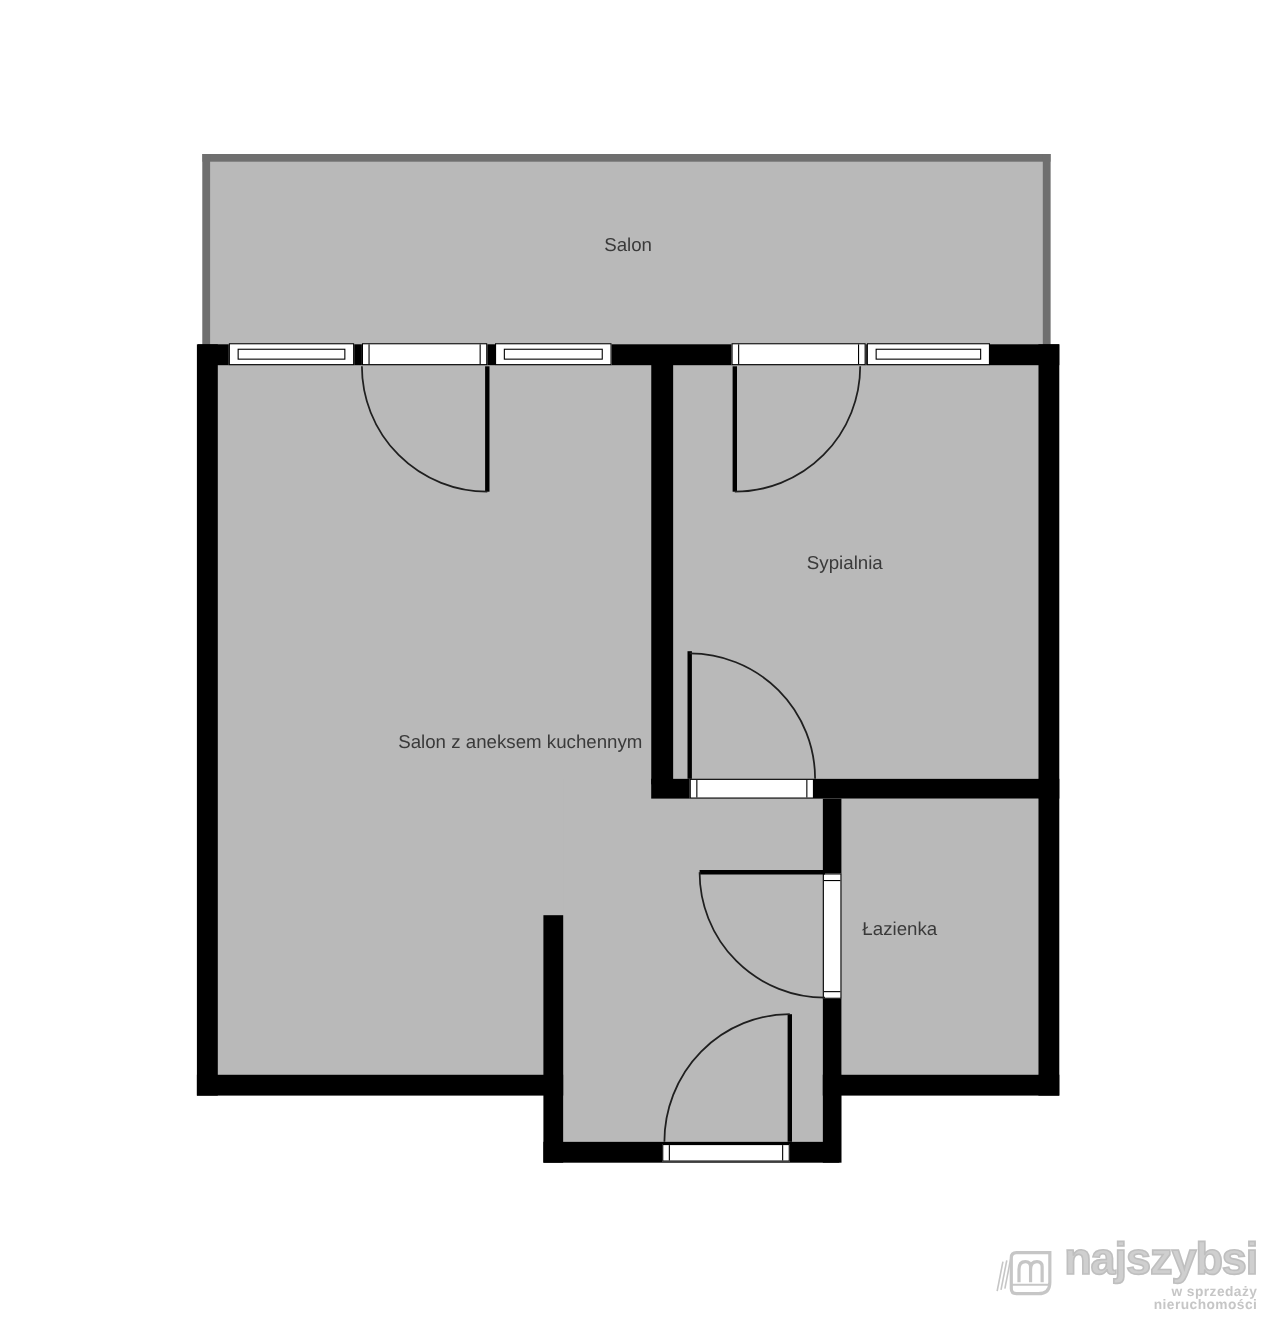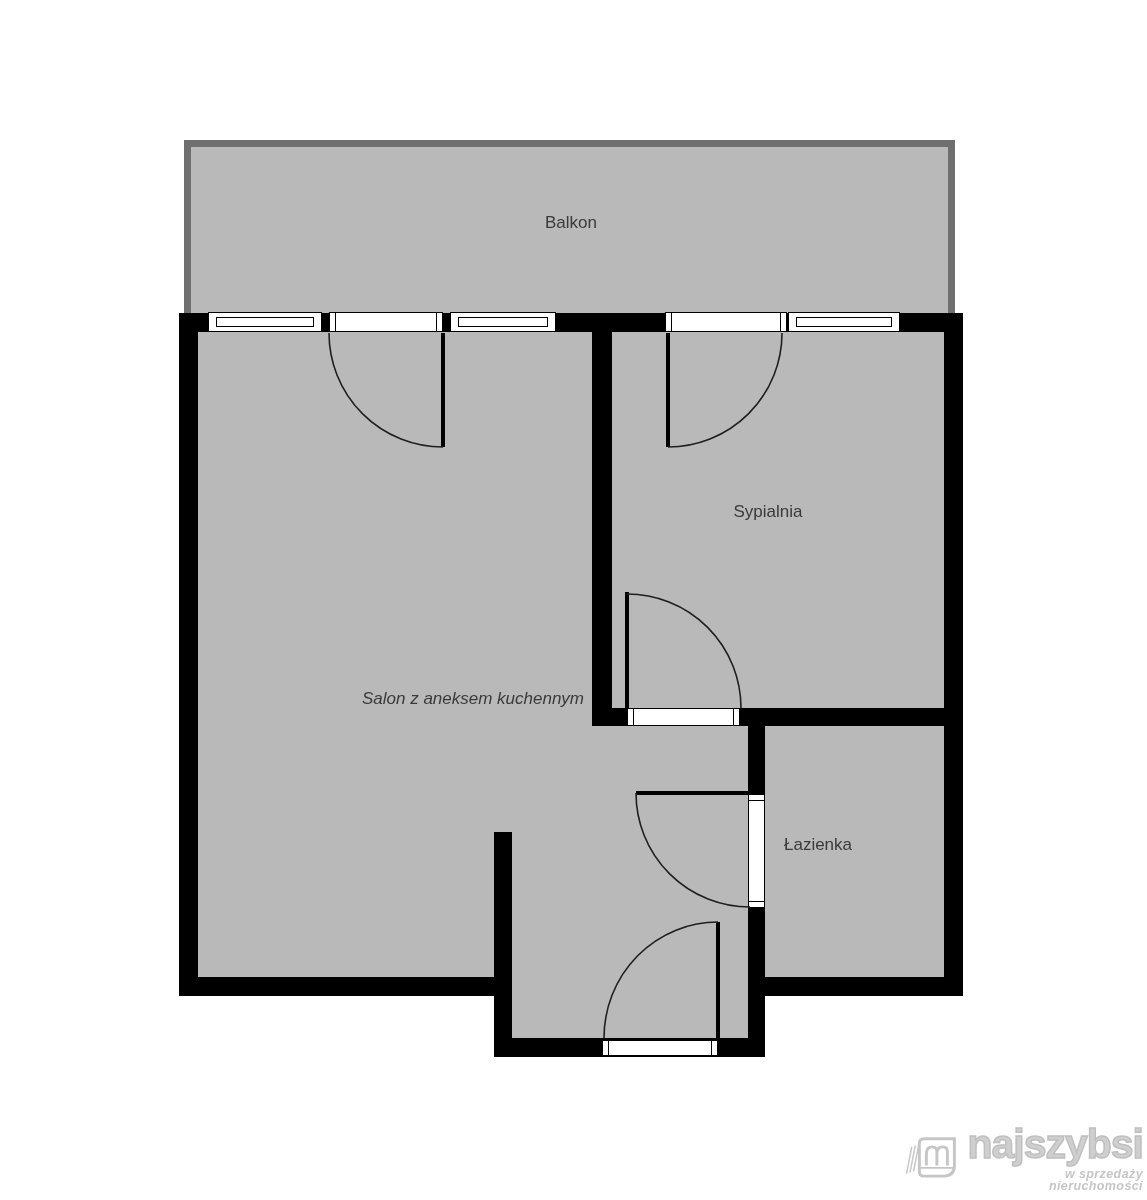--- a/index.html
+++ b/index.html
@@ -75,21 +75,21 @@
   .brand{
     left:903px;top:1122px;width:240px;height:72px;
     display:flex;align-items:center;gap:6px;
   }
   .brand-text{display:flex;flex-direction:column;line-height:1;}
   .brand-name{
     font-size:41px;font-weight:700;letter-spacing:-1px;
     color:#cfcfcf;-webkit-text-stroke:1.5px #bfbfbf;
   }
   .brand-tagline{
-    font-size:12.5px;font-weight:700;font-style:italic;
+    font-size:12.5px;font-weight:700;
     color:var(--watermark);letter-spacing:0.4px;margin-top:3px;text-align:right;
   }
 </style>
 </head>
 <body>
 
 <div class="canvas">
 
   <div class="abs balcony"></div>
 
@@ -152,22 +152,22 @@
     <path d="M627 592 V708" stroke="#000" stroke-width="4" fill="none"></path>
     <path d="M627 594 A114 114 0 0 1 741 708" stroke="#1f1f1f" stroke-width="1.6" fill="none"></path>
 
     <path d="M636 793 H750" stroke="#000" stroke-width="4" fill="none"></path>
     <path d="M636 793 A114 114 0 0 0 750 907" stroke="#1f1f1f" stroke-width="1.6" fill="none"></path>
 
     <path d="M718 922 V1038" stroke="#000" stroke-width="4" fill="none"></path>
     <path d="M604 1038 A114 116 0 0 1 718 922" stroke="#1f1f1f" stroke-width="1.6" fill="none"></path>
   </svg>
 
-  <div class="abs room-label" style="left:571px;top:223px;">Balkon</div>
-  <div class="abs room-label" style="left:473px;top:699px;font-style:italic;">Salon z aneksem kuchennym</div>
+  <div class="abs room-label" style="left:571px;top:223px;">Salon</div>
+  <div class="abs room-label" style="left:473px;top:675px;">Salon z aneksem kuchennym</div>
   <div class="abs room-label" style="left:768px;top:512px;">Sypialnia</div>
   <div class="abs room-label" style="left:818px;top:845px;">Łazienka</div>
 
   <div class="abs brand">
     <svg width="80" height="70" viewBox="0 0 100 86">
       <g stroke="#c6c6c6" fill="none">
         <path d="M15 24 L6 70" stroke-width="2.5"></path>
         <path d="M21 22 L12 68" stroke-width="2.5"></path>
         <path d="M27 20 L18 66" stroke-width="2.5"></path>
         <path d="M36 10 H88 V56 Q88 74 70 74 H36 Q28 74 28 66 V18 Q28 10 36 10 Z" stroke-width="5"></path>

